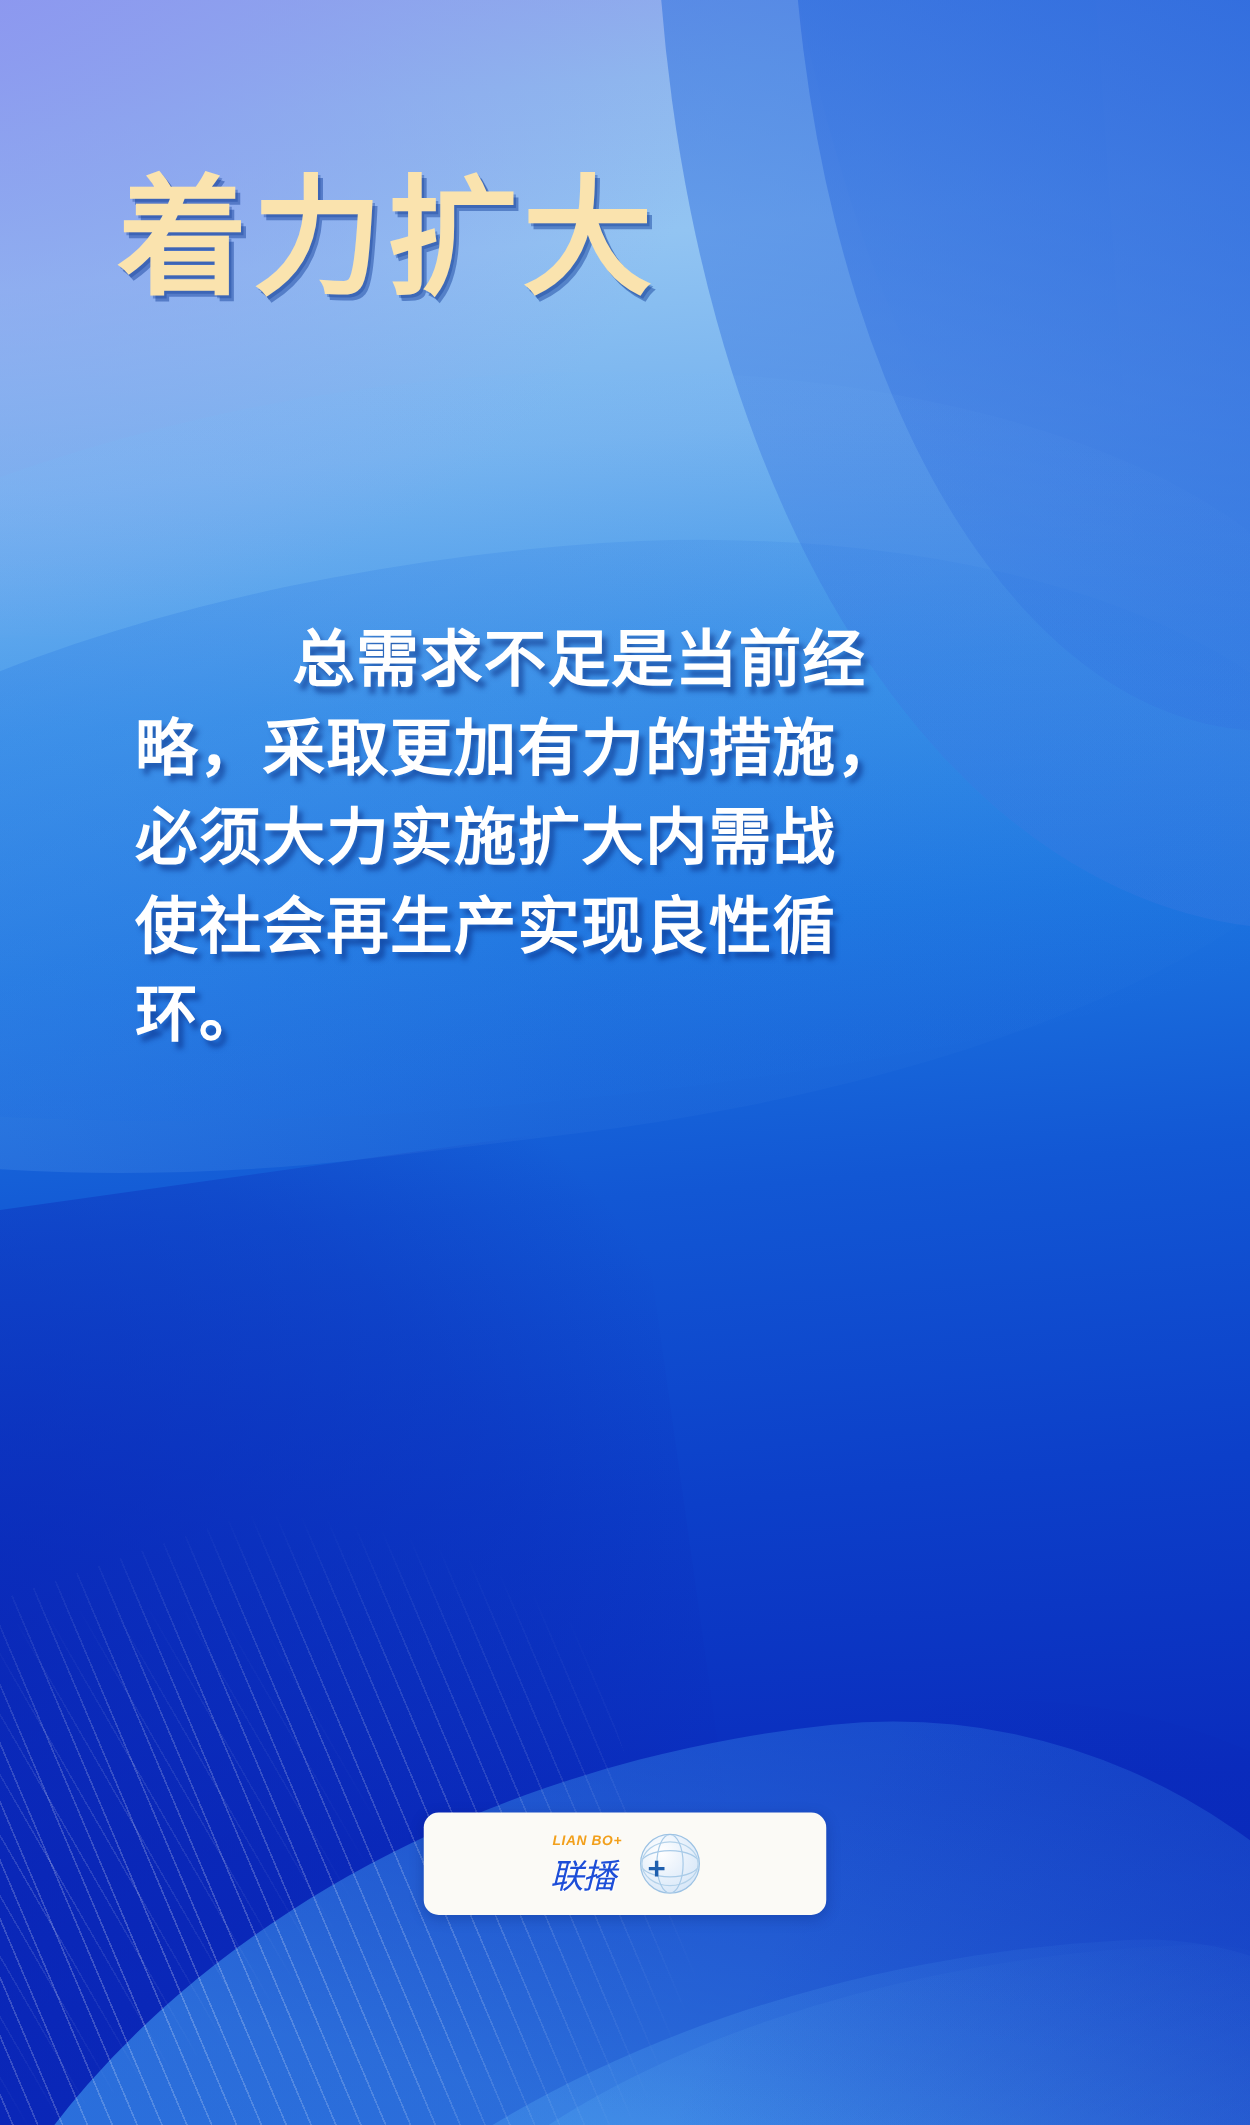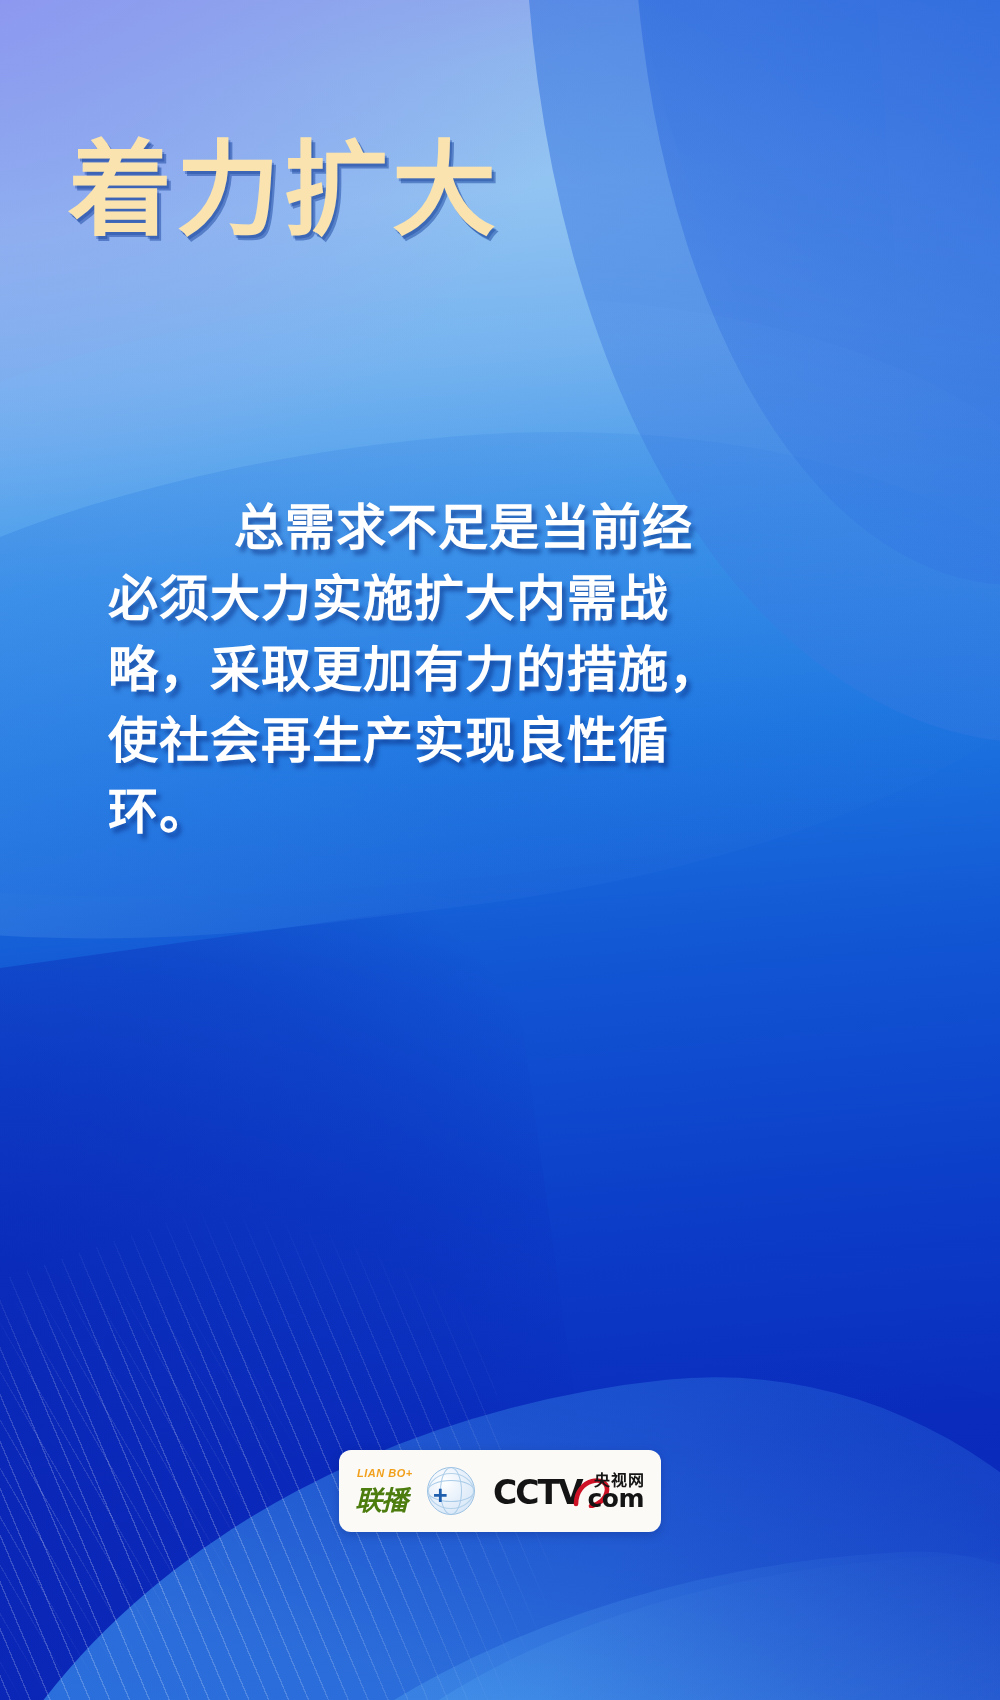--- a/index.html
+++ b/index.html
@@ -161,21 +161,21 @@
     font-weight: 700;
     font-size: 104px;
     line-height: 1.20;
     letter-spacing: 4px;
     color: #fae3ae;
     text-shadow:
        4px 5px 0 rgba(16,60,150,0.45),
        2px 3px 0 rgba(16,60,150,0.35);
     white-space: nowrap;
   }
-  .headline-line.l1 { padding-left: 68px; }
+  .headline-line.l1 { padding-left: 94px; }
   .headline-line.l2 { padding-left: 272px; }
 
   
   .body-copy {
     position: absolute;
     left: 108px;
     right: 92px;
     top: 492px;
     z-index: 5;
   }
@@ -251,24 +251,24 @@
     font-weight: 700;
     font-style: italic;
     letter-spacing: 0.5px;
     color: #f2a01c;
     font-family: "Liberation Sans", sans-serif;
   }
   .lianbo-cn {
     position: absolute;
     left: 0; top: 14px;
     font-size: 27px;
-    font-weight: 700;
+    font-weight: 400;
     font-style: italic;
     letter-spacing: -1px;
-    color: #4d7c0f;
+    color: #1d4ed8;
     font-family: "DejaVu Sans", "Liberation Sans", sans-serif;
     text-shadow: 1px 1px 0 #ffffff;
   }
   .lianbo-plus {
     position: absolute;
     left: 78px; top: 16px;
     font-size: 25px;
     font-weight: 700;
     color: #1f5fae;
     font-family: "Liberation Sans", sans-serif;
@@ -330,41 +330,33 @@
   <div class="bg-layer bg-swoosh-dark"></div>
   <div class="bg-layer bg-streaks"></div>
   <div class="bg-layer bg-streaks-2"></div>
 
   <div class="headline">
     <span class="headline-line l1">着力扩大</span>
   </div>
 
   <div class="body-copy">
     <span class="body-line indent">总需求不足是当前经</span>
+    <span class="body-line">略，采取更加有力的措施，</span>
     <span class="body-line">必须大力实施扩大内需战</span>
-    <span class="body-line">略，采取更加有力的措施，</span>
     <span class="body-line">使社会再生产实现良性循</span>
     <span class="body-line">环。</span>
   </div>
 
   <div class="logo-bar">
 
     <div class="logo-lianbo">
       <span class="globe">
         <span class="globe-line"></span>
       </span>
       <span class="lianbo-en">LIAN BO+</span>
       <span class="lianbo-cn">联播</span>
       <span class="lianbo-plus">+</span>
     </div>
 
-    <div class="logo-cctv">
-      <span class="cctv-word">CCTV</span>
-      <svg class="cctv-arc" viewBox="0 0 40 40">
-        <path d="M4 36 C 4 10, 36 6, 35 22 C 34.4 31, 26 37, 19 38" fill="none" stroke="#cf1126" stroke-width="4.6" stroke-linecap="round"></path>
-      </svg>
-      <span class="cctv-yangshiwang">央视网</span>
-      <span class="cctv-com">com</span>
-    </div>
 
   </div>
 
 </div>
 
 </body></html>

